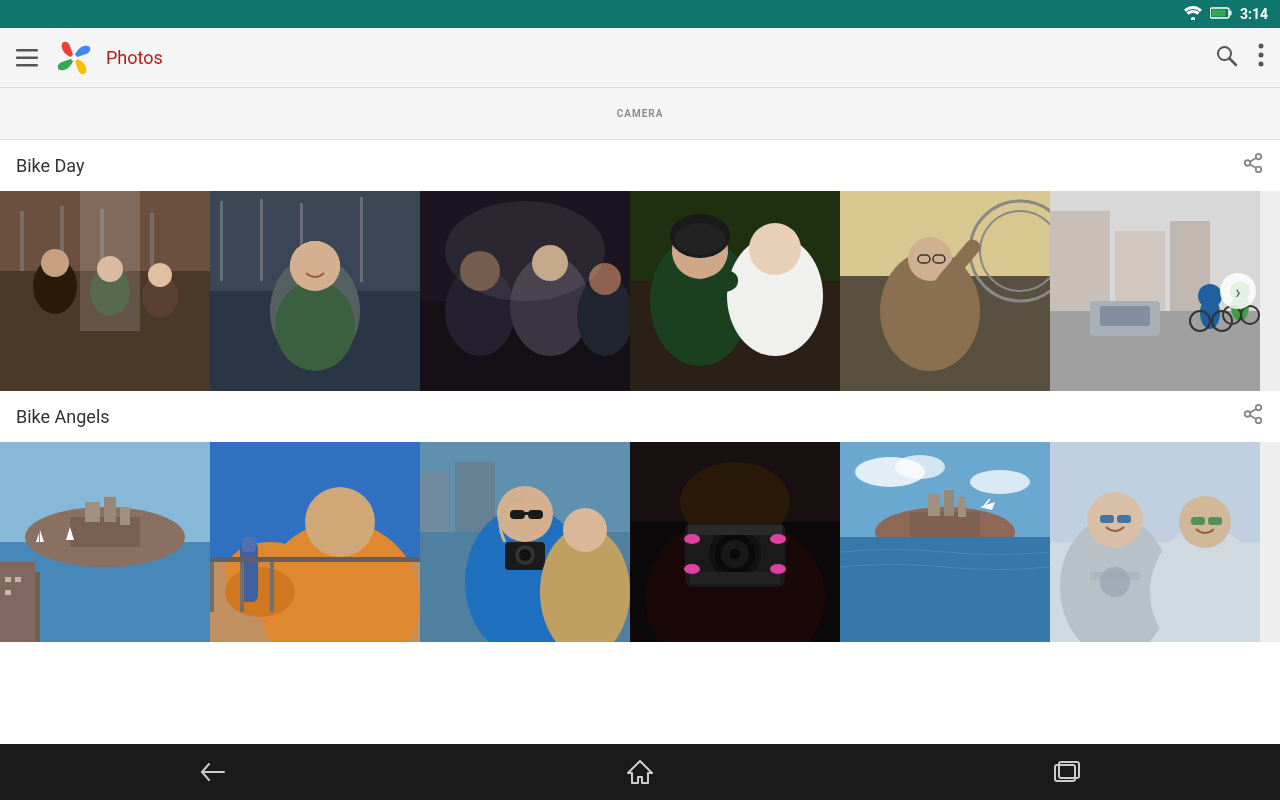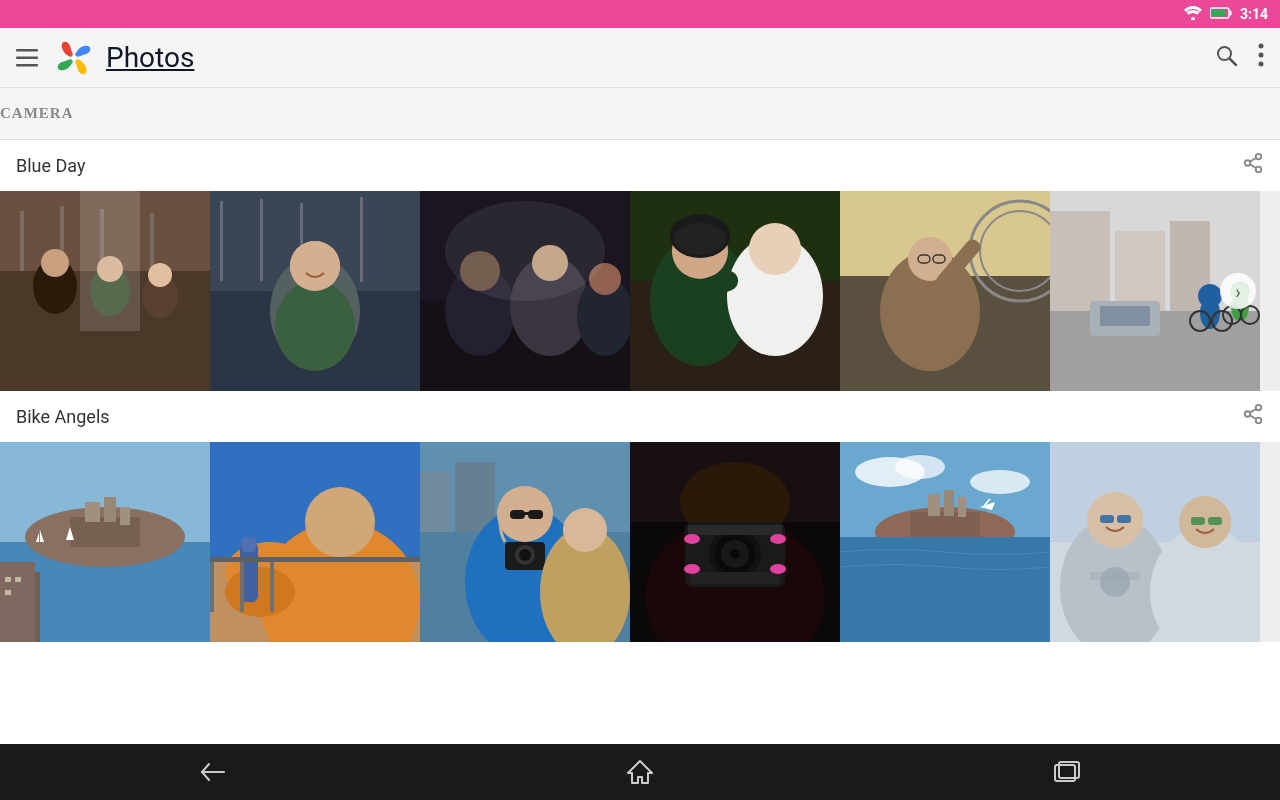--- a/index.html
+++ b/index.html
@@ -7,21 +7,21 @@
       width: 1280px;
       height: 800px;
       background: #000;
       font-family: 'Roboto', Arial, sans-serif;
       overflow: hidden;
       position: relative;
     }
 
     
     #status-bar {
-      background: #ec4899;
+      background: #0f766e;
       height: 28px;
       display: flex;
       align-items: center;
       justify-content: flex-end;
       padding: 0 12px;
       gap: 8px;
     }
     .status-icon { color: #fff; font-size: 12px; }
     .status-time { color: #fff; font-size: 14px; font-weight: bold; }
 
@@ -37,24 +37,23 @@
     #logo-container {
       display: flex;
       align-items: center;
       gap: 12px;
     }
     #pinwheel {
       width: 40px;
       height: 40px;
     }
     #app-title {
-      font-size: 28px;
+      font-size: 18px;
       font-weight: 400;
-      color: #0f172a;
-      text-decoration: underline;
+      color: #b91c1c;
     }
     #top-bar-actions {
       margin-left: auto;
       display: flex;
       align-items: center;
       gap: 20px;
     }
     .top-icon {
       font-size: 22px;
       color: #555;
@@ -65,27 +64,27 @@
     #tabs {
       background: #f5f5f5;
       height: 52px;
       display: flex;
       border-bottom: 1px solid #ddd;
     }
     .tab {
       flex: 1;
       display: flex;
       align-items: center;
-      font-size: 15px;
+      justify-content: center;
+      font-size: 10px;
       font-weight: 600;
       letter-spacing: 1px;
       color: #888;
       cursor: pointer;
       position: relative;
-      font-family: Liberation Serif, serif;
     }
     .tab.active {
       color: #444;
     }
     .tab.active::after {
       content: '';
       position: absolute;
       bottom: 0;
       left: 0;
       right: 0;
@@ -247,21 +246,21 @@
 <div id="tabs">
   <div class="tab">
     <span>CAMERA</span>
   </div>
 </div>
 
 <div id="main-content">
 
   <div class="album-section">
     <div class="album-header">
-      <span class="album-title">Blue Day</span>
+      <span class="album-title">Bike Day</span>
       <span class="share-icon">
         <svg width="22" height="22" viewBox="0 0 24 24" fill="none" stroke="#888" stroke-width="2">
           <circle cx="18" cy="5" r="3"></circle>
           <circle cx="6" cy="12" r="3"></circle>
           <circle cx="18" cy="19" r="3"></circle>
           <line x1="8.59" y1="13.51" x2="15.42" y2="17.49"></line>
           <line x1="15.41" y1="6.51" x2="8.59" y2="10.49"></line>
         </svg>
       </span>
     </div>

